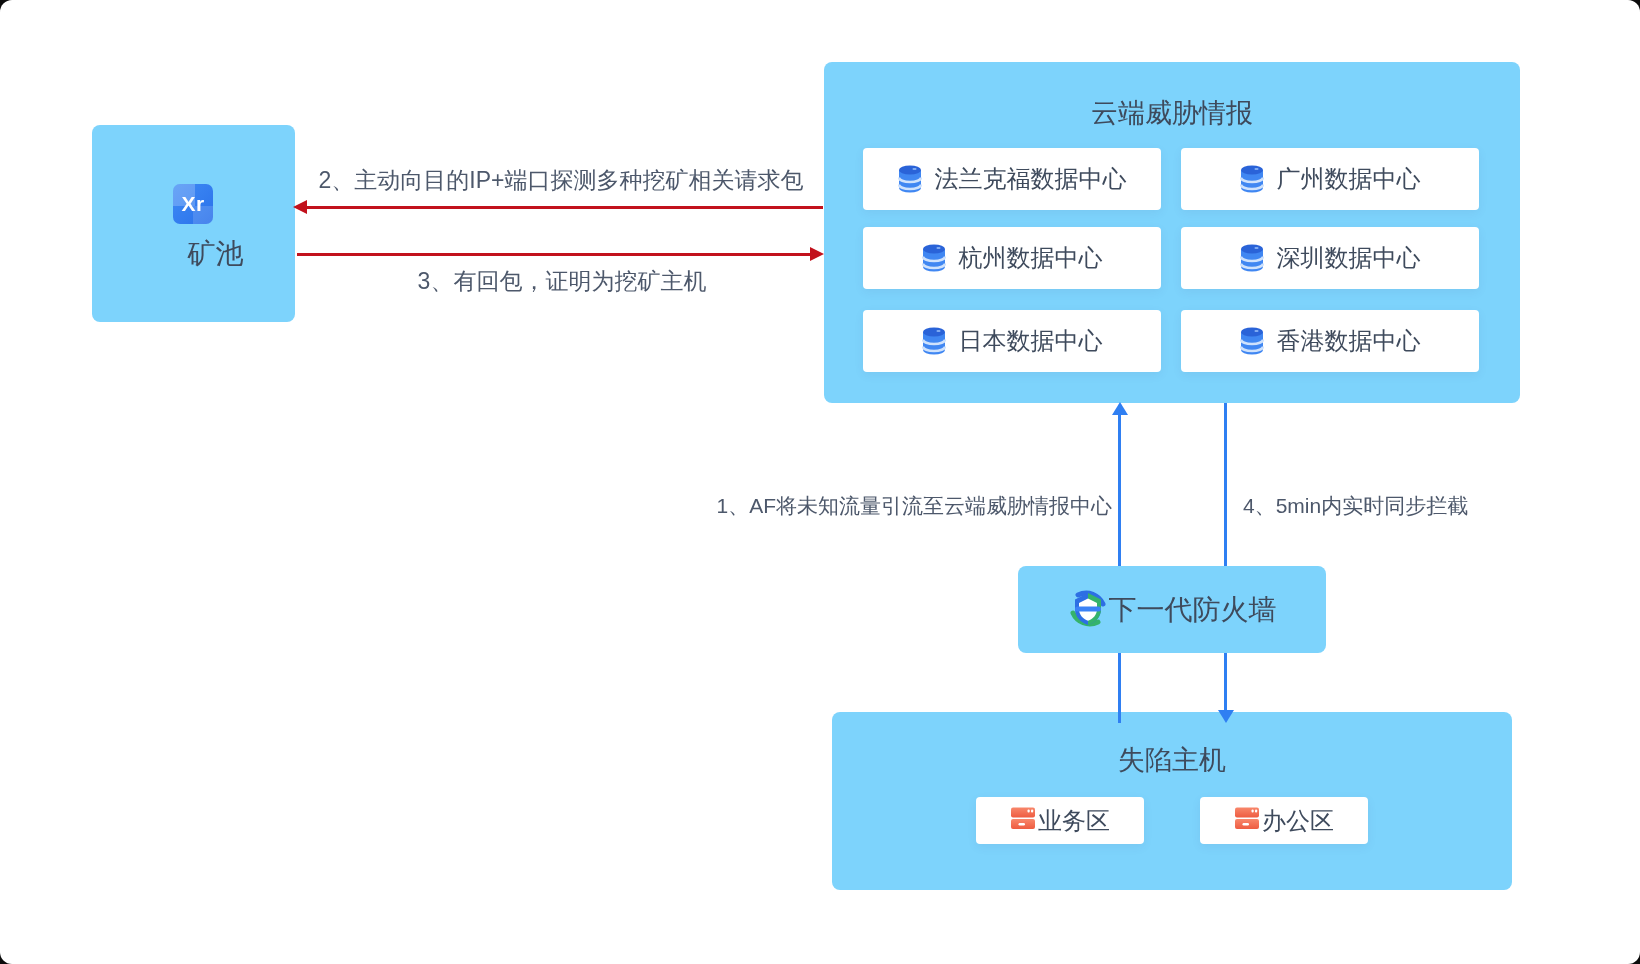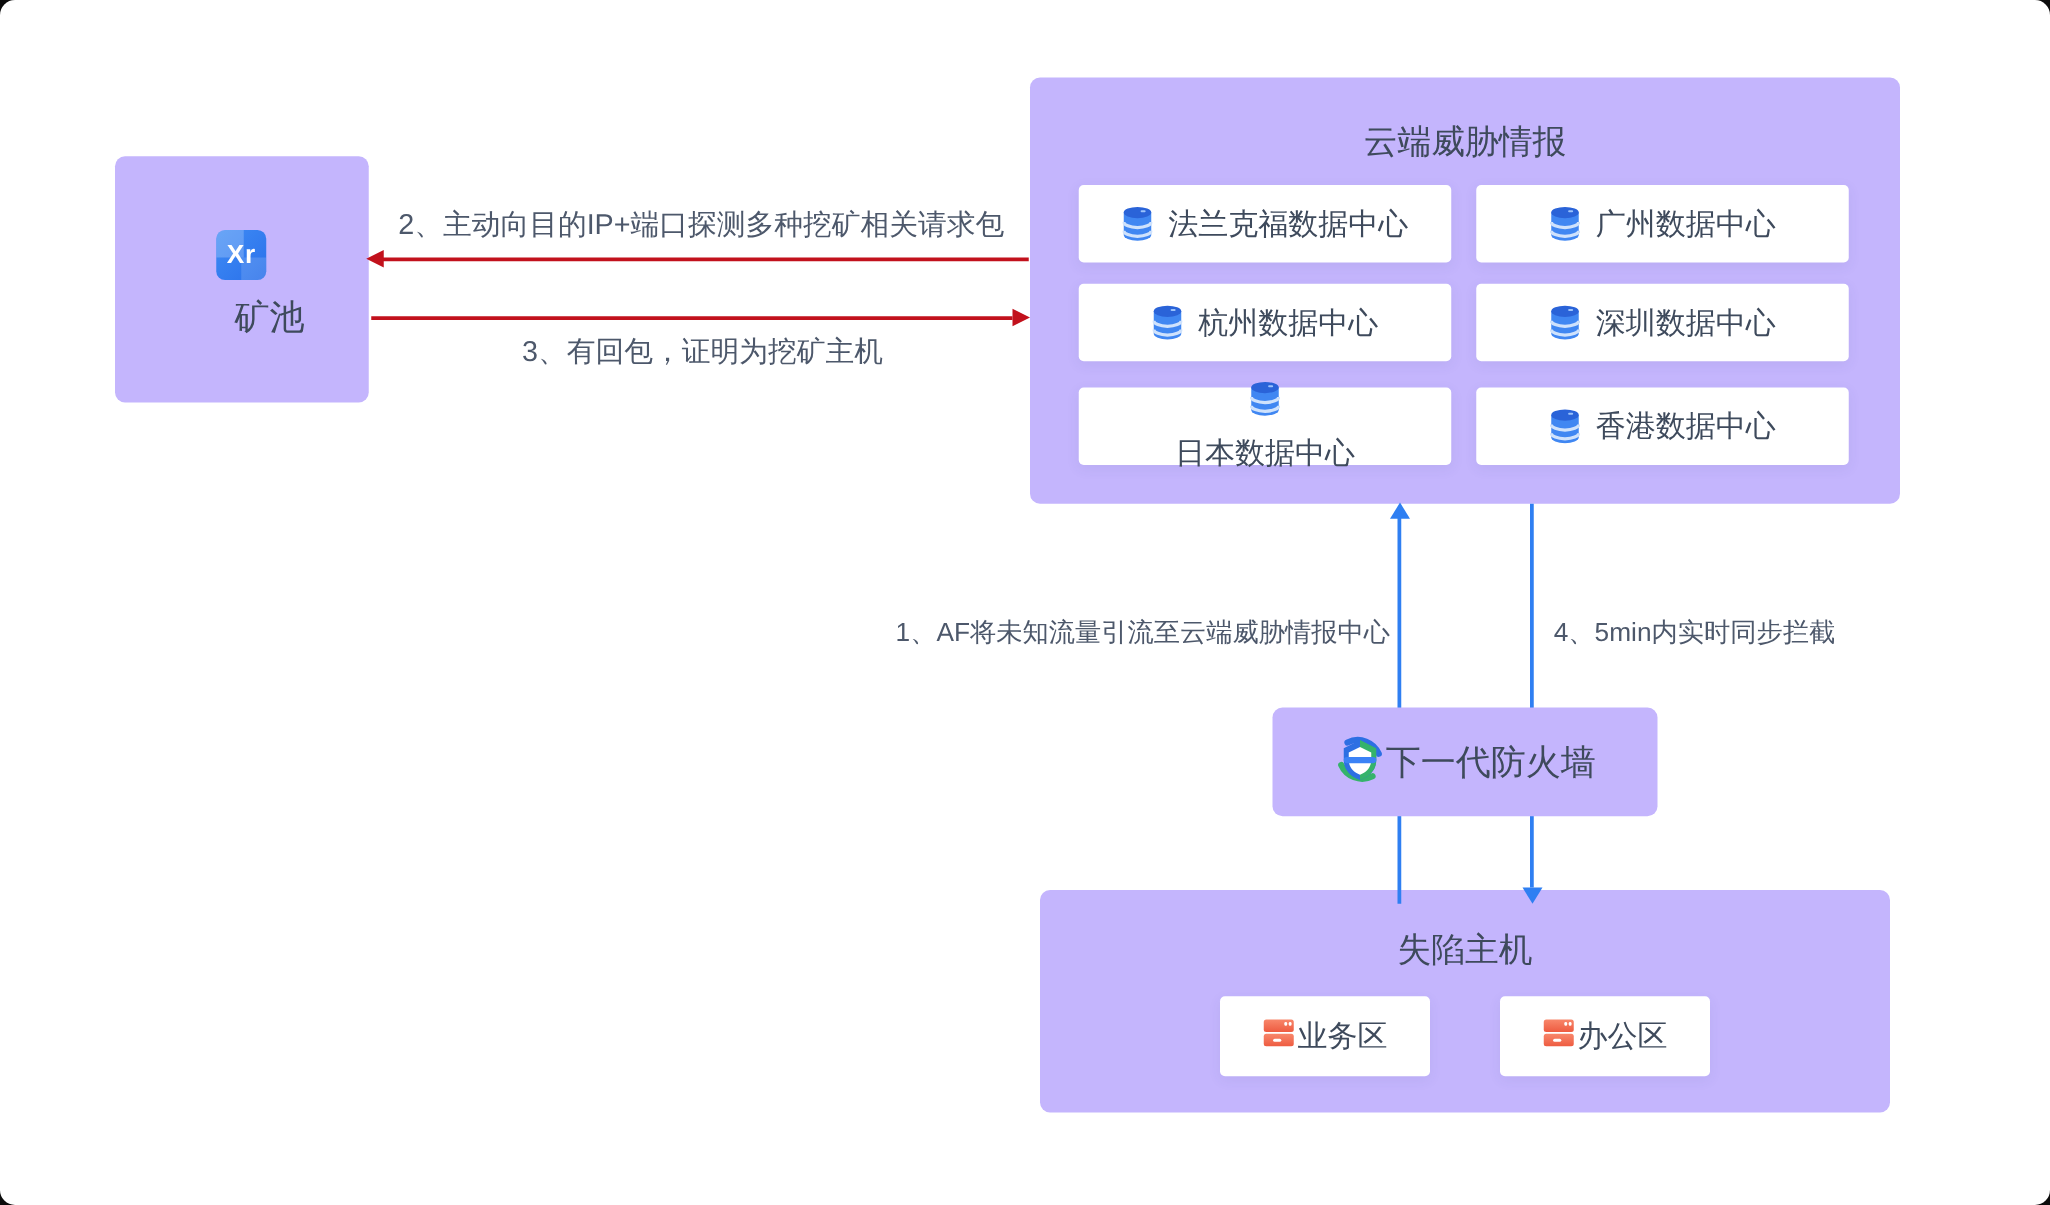--- a/index.html
+++ b/index.html
@@ -2,21 +2,21 @@
 <html><head>
 <meta charset="utf-8">
 <style>
   html,body { margin:0; padding:0; background:#0c0c0c; }
   * { box-sizing:border-box; }
   .screen {
     position:relative; width:1640px; height:964px; margin:0 auto;
     background:#ffffff; border-radius:12px; overflow:hidden;
     font-family:"Liberation Sans", sans-serif; color:#3e4a5c;
   }
-  .panel { position:absolute; background:#c4b5fd; border-radius:8px; }
+  .panel { position:absolute; background:#7dd3fc; border-radius:8px; }
 
   
   .mine-panel { left:92px; top:125px; width:203px; height:197px; }
   .xr-icon { position:absolute; left:81px; top:59px; width:40px; height:40px;
     border-radius:7px; background:linear-gradient(135deg,#3f8cf5 0%,#2a70ea 100%);
     display:flex; align-items:center; justify-content:center; overflow:hidden; }
   .xr-icon::before { content:""; position:absolute; left:0; top:0; width:22px; height:22px;
     background:rgba(255,255,255,.22); }
   .xr-icon::after { content:""; position:absolute; right:0; bottom:0; width:20px; height:18px;
     background:rgba(255,255,255,.14); }
@@ -36,21 +36,21 @@
 
   
   .fw-box { left:1018px; top:566px; width:308px; height:87px; z-index:5;
     display:flex; align-items:center; justify-content:center; gap:1px; }
   .fw-label { font-size:28px; color:#3e4a5c; }
 
   
   .host-panel { left:832px; top:712px; width:680px; height:178px; }
   .host-title { position:absolute; left:0; top:30px; width:100%; text-align:center;
     font-size:27px; color:#3e4a5c; }
-  .zone-card { position:absolute; top:85px; width:168px; height:64px; background:#fff; border-radius:4px;
+  .zone-card { position:absolute; top:85px; width:168px; height:47px; background:#fff; border-radius:4px;
     box-shadow:0 3px 10px rgba(60,80,130,.08);
     display:flex; align-items:center; justify-content:center; gap:2px;
     font-size:24px; color:#3e4a5c; }
   .zone-card.z0 { left:144px; }
   .zone-card.z1 { left:368px; }
 
   
   .hline { position:absolute; height:3px; background:#c2111c; z-index:1; }
   .vline { position:absolute; width:3px; background:#2f7ff2; z-index:1; }
   .tri { position:absolute; width:0; height:0; z-index:1; }
@@ -135,21 +135,21 @@
             <path fill="#4087f2" d="M1 5 h22 v18 a11 4.5 0 0 1 -22 0 z"></path>
             <path d="M1 12.5 a11 4.5 0 0 0 22 0" stroke="#cfe2fc" stroke-width="2.6" fill="none"></path>
             <path d="M1 19.5 a11 4.5 0 0 0 22 0" stroke="#cfe2fc" stroke-width="2.6" fill="none"></path>
             <ellipse cx="12" cy="5" rx="11" ry="4.5" fill="#2a63d8"></ellipse>
             <rect x="14.5" y="3.2" width="4" height="1.6" rx="0.8" fill="#9cc3fb"></rect>
           </svg>
       </span>
       <span>深圳数据中心</span>
     </div>
 
-    <div class="dc-card" style="left:39px;  top:248px;flex-direction:column;">
+    <div class="dc-card" style="left:39px;  top:248px;">
       <span class="icon">
         <svg width="24" height="28" viewBox="0 0 24 28">
             <path fill="#4087f2" d="M1 5 h22 v18 a11 4.5 0 0 1 -22 0 z"></path>
             <path d="M1 12.5 a11 4.5 0 0 0 22 0" stroke="#cfe2fc" stroke-width="2.6" fill="none"></path>
             <path d="M1 19.5 a11 4.5 0 0 0 22 0" stroke="#cfe2fc" stroke-width="2.6" fill="none"></path>
             <ellipse cx="12" cy="5" rx="11" ry="4.5" fill="#2a63d8"></ellipse>
             <rect x="14.5" y="3.2" width="4" height="1.6" rx="0.8" fill="#9cc3fb"></rect>
           </svg>
       </span>
       <span>日本数据中心</span>

